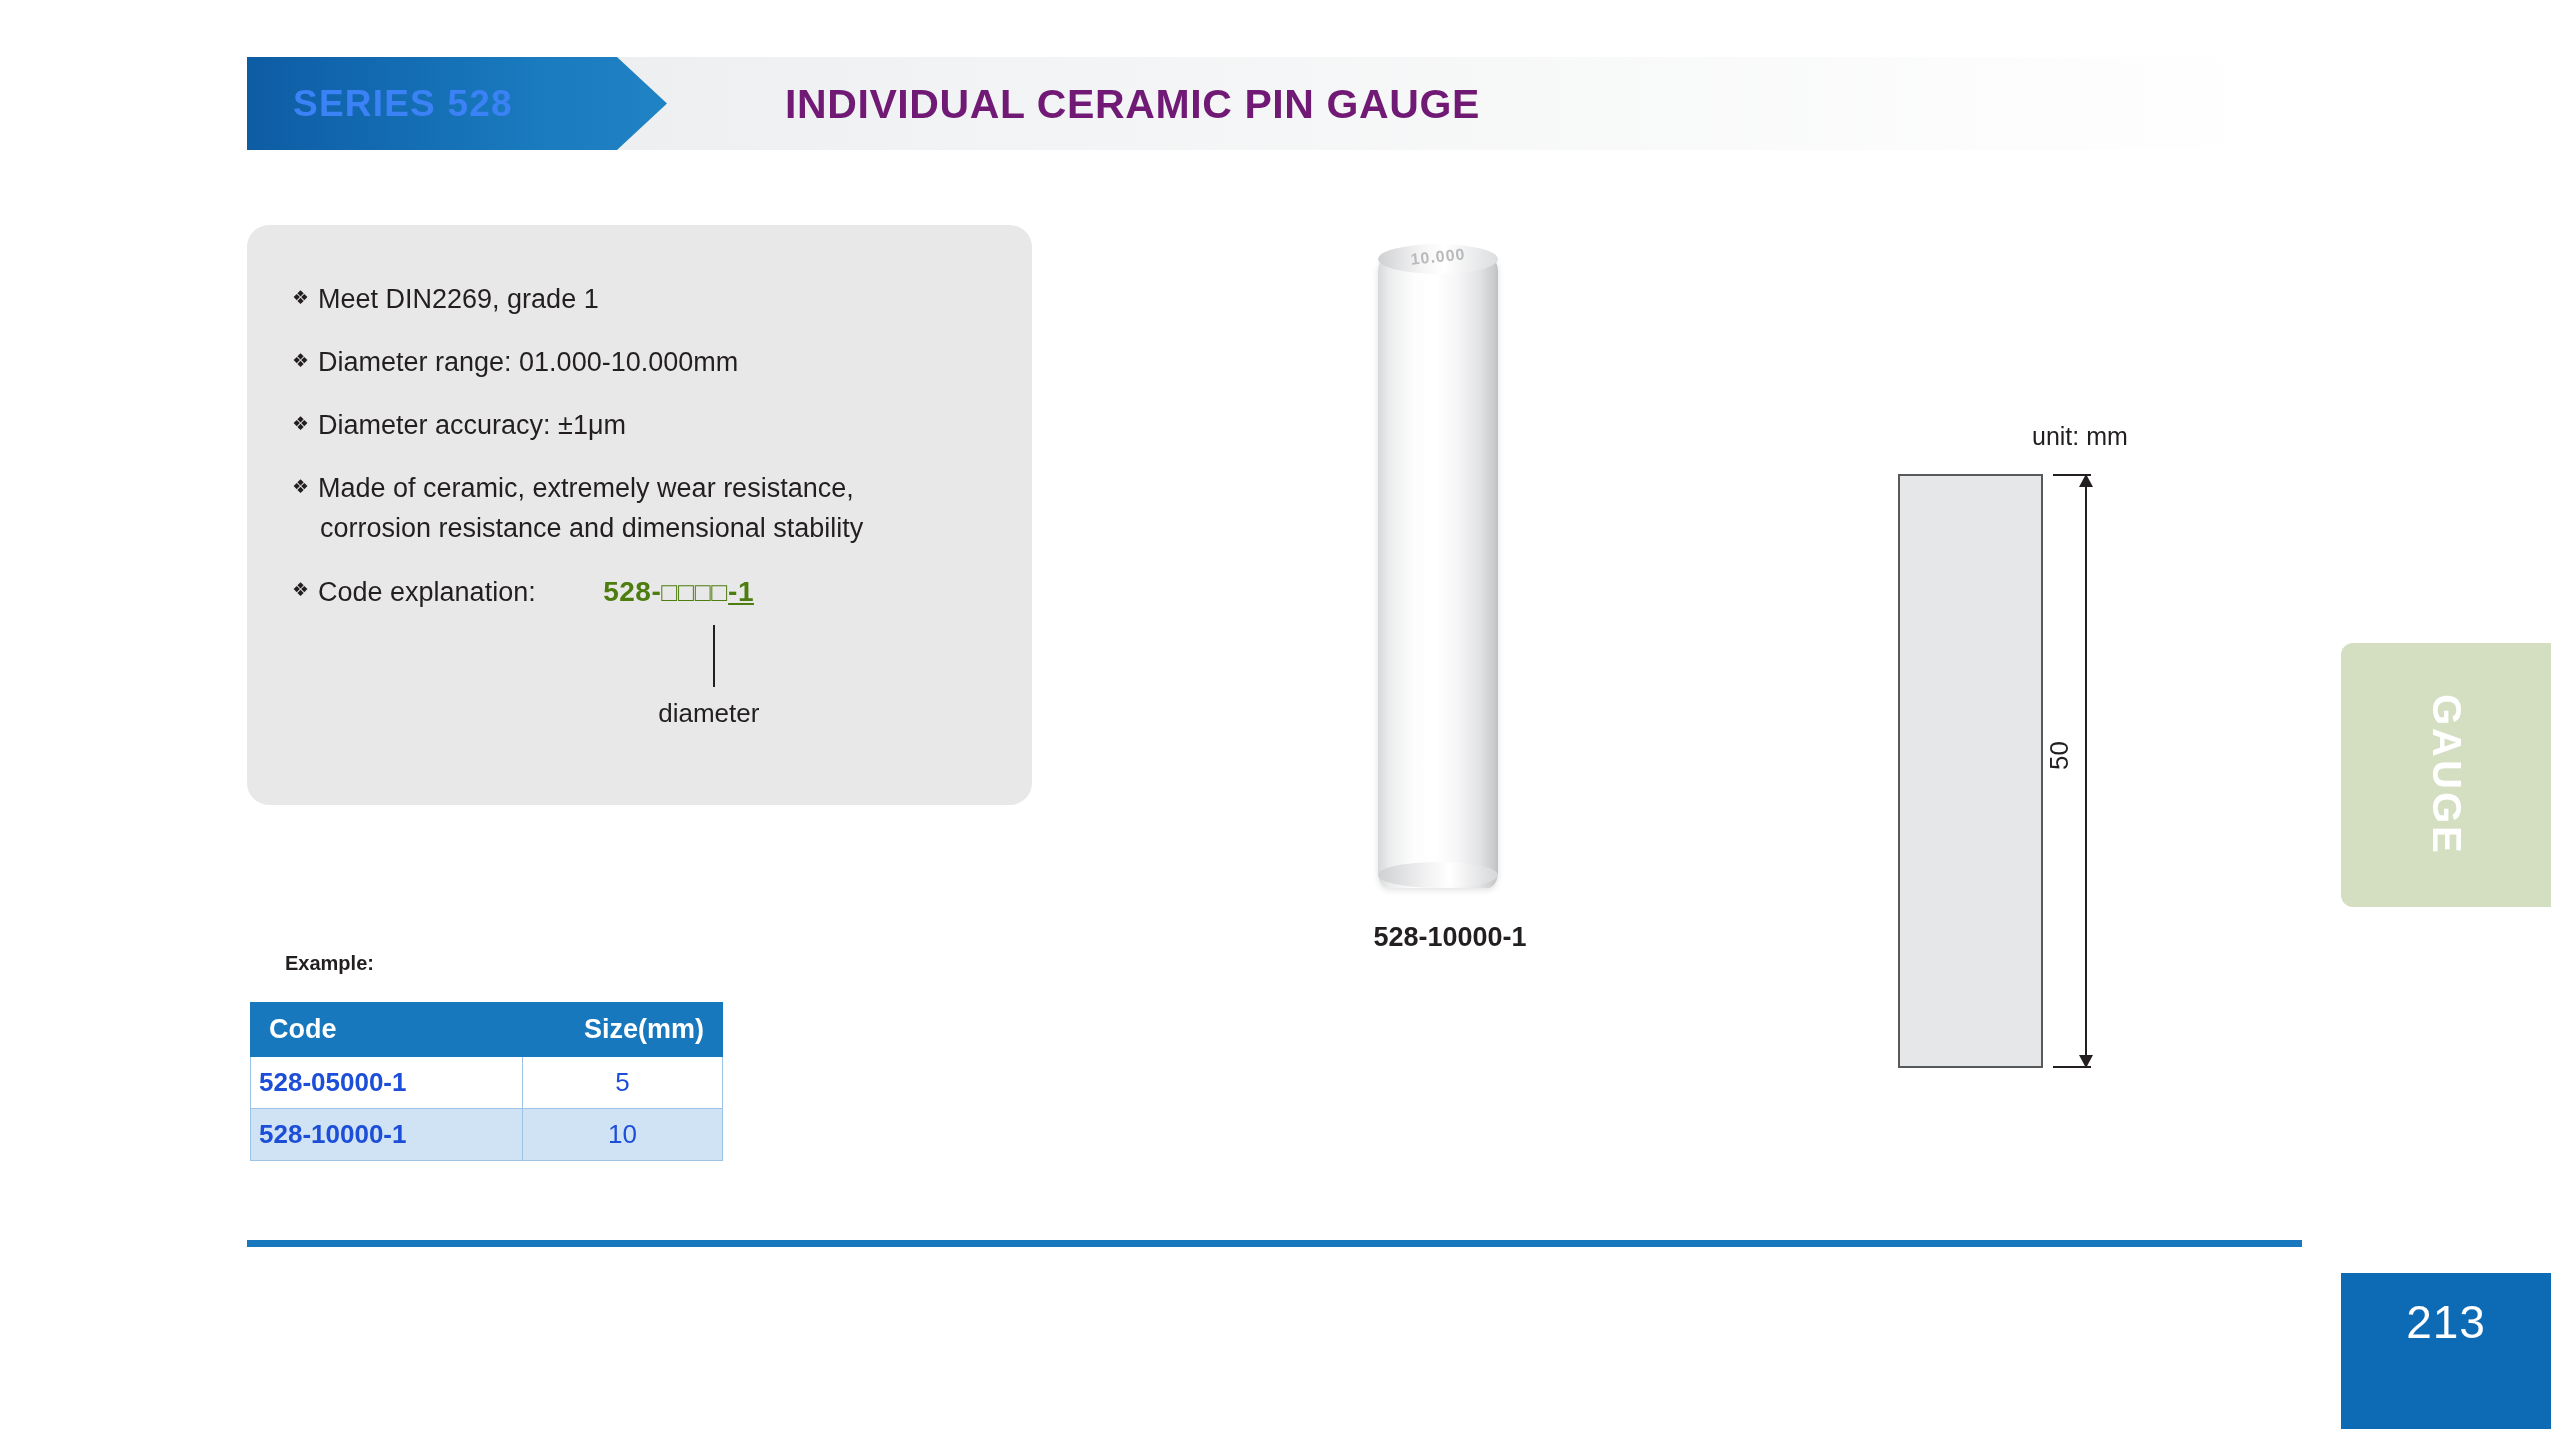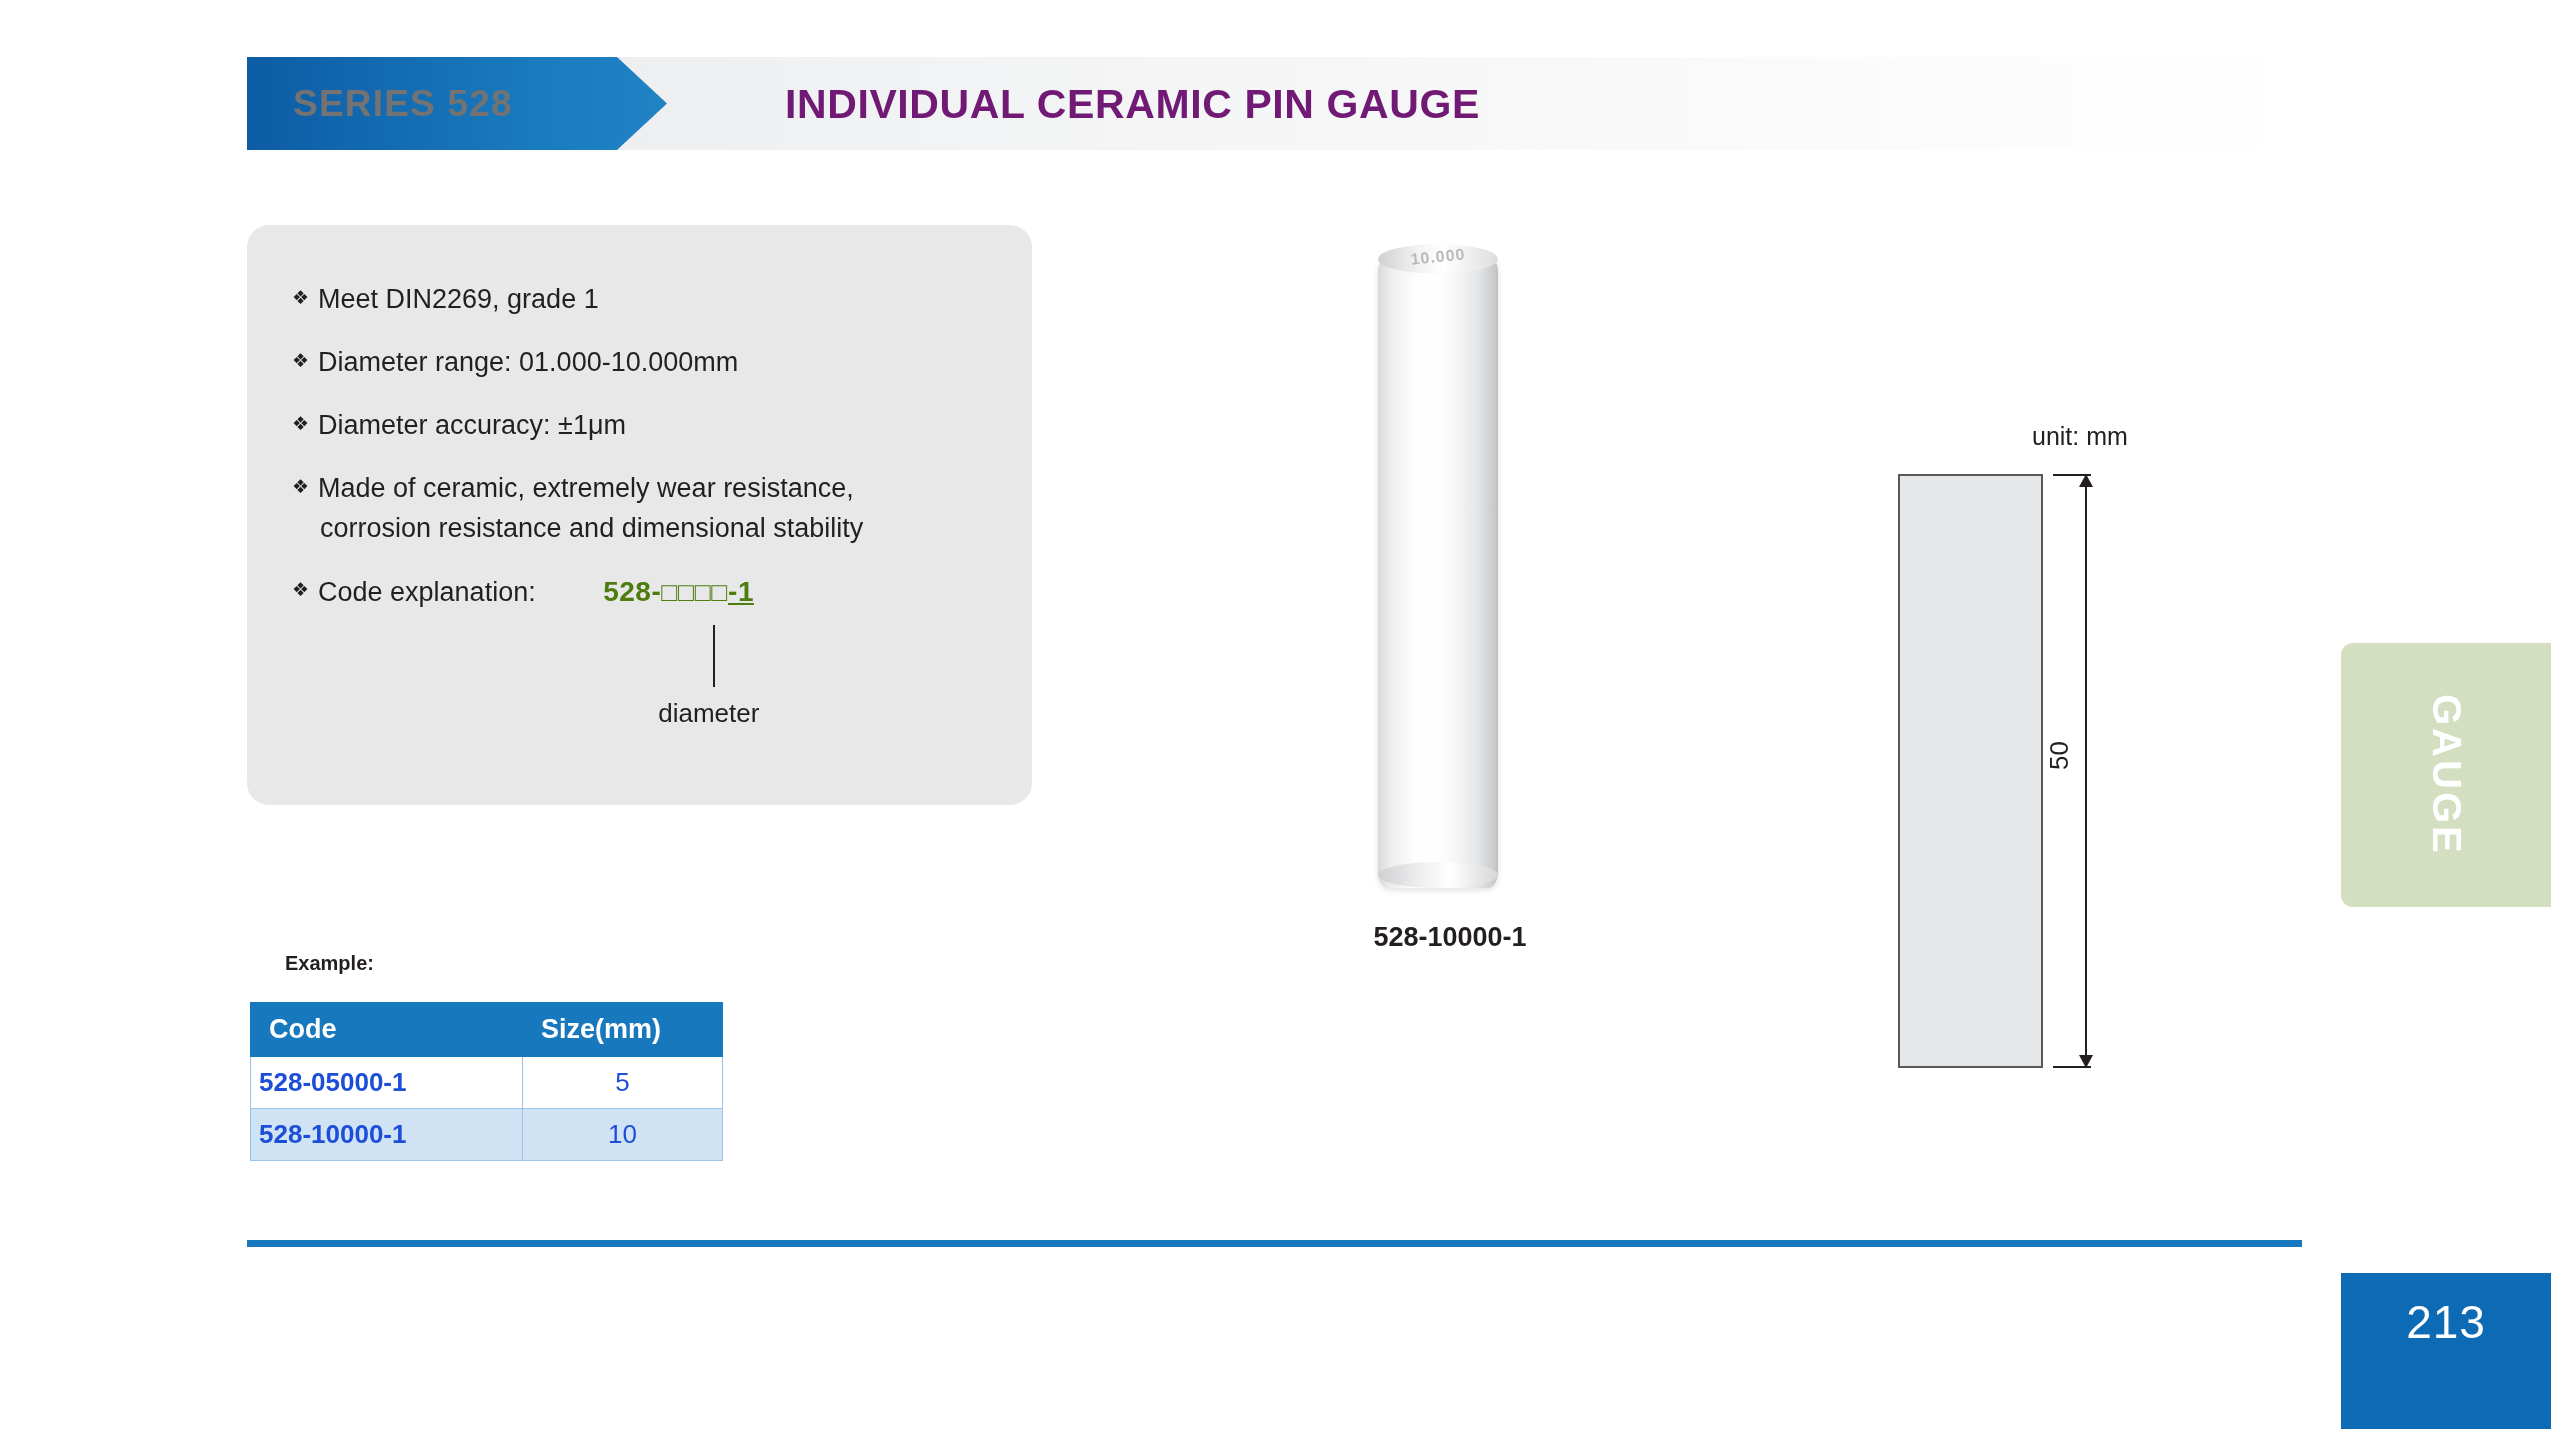--- a/index.html
+++ b/index.html
@@ -32,21 +32,21 @@
     position: absolute;
     left: 0; top: 0;
     width: 420px; height: 93px;
     background: linear-gradient(to right, #0d5ca4 0%, #1a7bbf 70%, #2083c4 100%);
     clip-path: polygon(0 0, 370px 0, 420px 50%, 370px 100%, 0 100%);
   }
   .series-label {
     position: absolute;
     left: 46px; top: 50%;
     transform: translateY(-50%);
-    color: #737373;
+    color: #3b82f6;
     font-size: 37px;
     font-weight: bold;
     letter-spacing: 1.2px;
     white-space: nowrap;
   }
   .header-title {
     position: absolute;
     left: 538px; top: 50%;
     transform: translateY(-50%);
     color: #701a75;
@@ -135,21 +135,21 @@
   }
   .example-table th {
     background: #1878be;
     color: #ffffff;
     font-weight: bold;
     text-align: left;
     padding: 11px 18px;
     border: 1px solid #1878be;
     font-size: 27px;
   }
-  .example-table th.col2 { text-align: left; }
+  .example-table th.col2 { text-align: right; }
   .example-table td {
     border: 1px solid #9dc3e6;
     padding: 10px 8px;
     color: #1d4ed8;
     background: #ffffff;
   }
   .example-table td.code { font-weight: bold; width: 272px; }
   .example-table td.size { text-align: center; width: 200px; }
   .example-table tr.alt td { background: #cfe3f5; }
 

